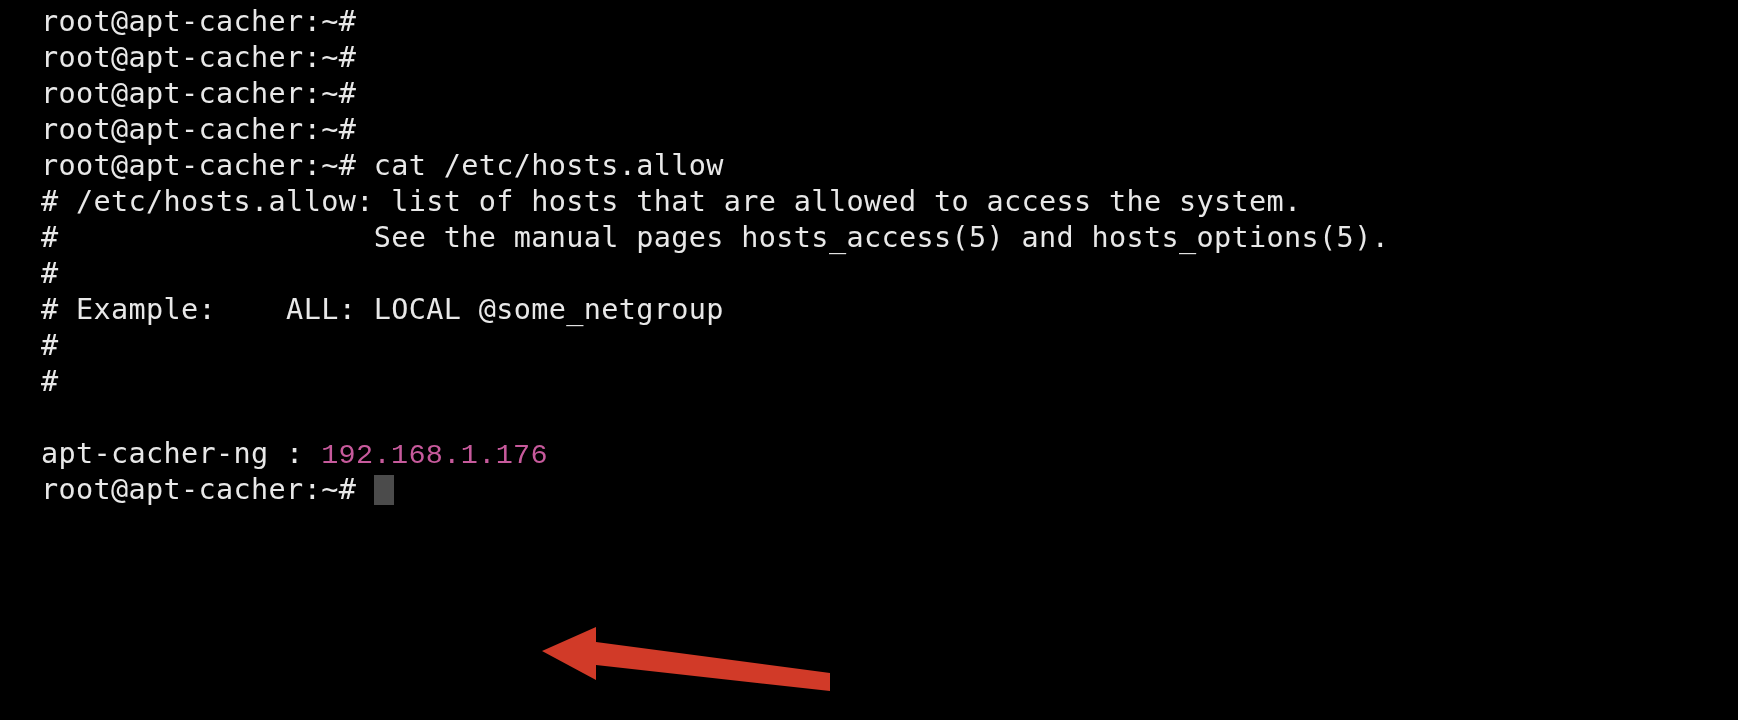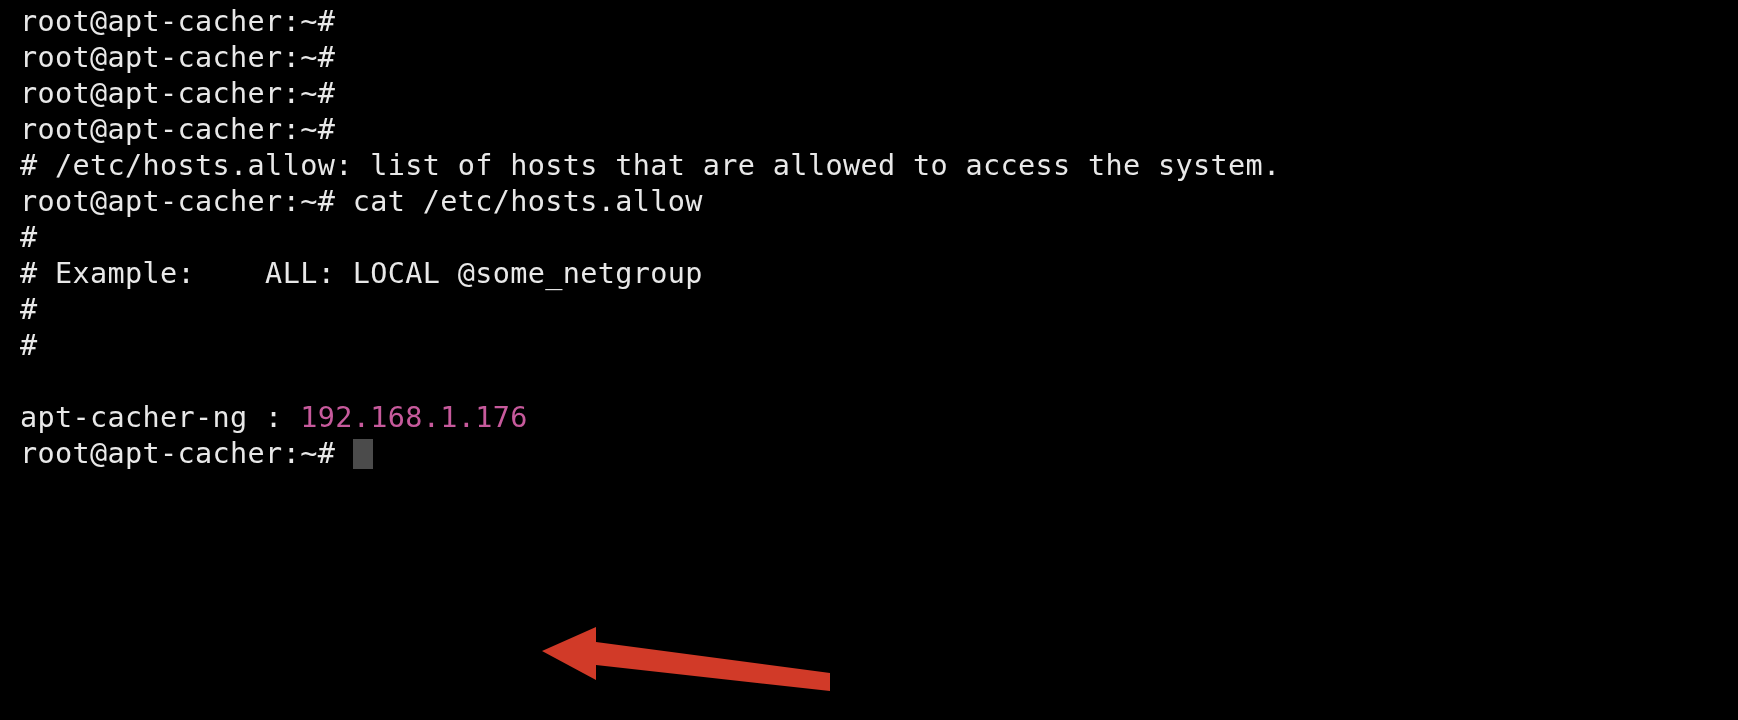--- a/index.html
+++ b/index.html
@@ -22,26 +22,28 @@
     width: 1700px;
   }
   .line {
     height: 36px;
     line-height: 36px;
     font-size: 28.5px;
     letter-spacing: 0.35px;
     color: #e8e8e8;
     white-space: pre;
     font-family: "DejaVu Sans Mono", "Liberation Mono", monospace;
+    margin-left: 21px;
   }
   .line.blank {
     color: transparent;
   }
   .seg-ip {
     color: #c75a9c;
+    font-family: Liberation Mono, monospace;
   }
   .cursor-block {
     display: inline-block;
     width: 20px;
     height: 30px;
     vertical-align: -6px;
     background: #4b4b4b;
   }
   #arrow-annotation {
     position: absolute;
@@ -56,22 +58,23 @@
 <body>
 
 <div id="screen">
 
   <div id="terminal">
 
     <div class="line">root@apt-cacher:~#</div>
     <div class="line">root@apt-cacher:~#</div>
     <div class="line">root@apt-cacher:~#</div>
     <div class="line">root@apt-cacher:~#</div>
+    <div class="line">root@apt-cacher:~# cat /etc/hosts.allow</div>
     <div class="line"># /etc/hosts.allow: list of hosts that are allowed to access the system.</div>
-    <div class="line">root@apt-cacher:~# cat /etc/hosts.allow</div>
+    <div class="line">#                  See the manual pages hosts_access(5) and hosts_options(5).</div>
     <div class="line">#</div>
     <div class="line"># Example:    ALL: LOCAL @some_netgroup</div>
     <div class="line">#</div>
     <div class="line">#</div>
     <div class="line blank"></div>
 
     <div class="line"><span>apt-cacher-ng : </span><span class="seg-ip">192.168.1.176</span></div>
 
     <div class="line"><span>root@apt-cacher:~# </span><span class="cursor-block"></span></div>
 

